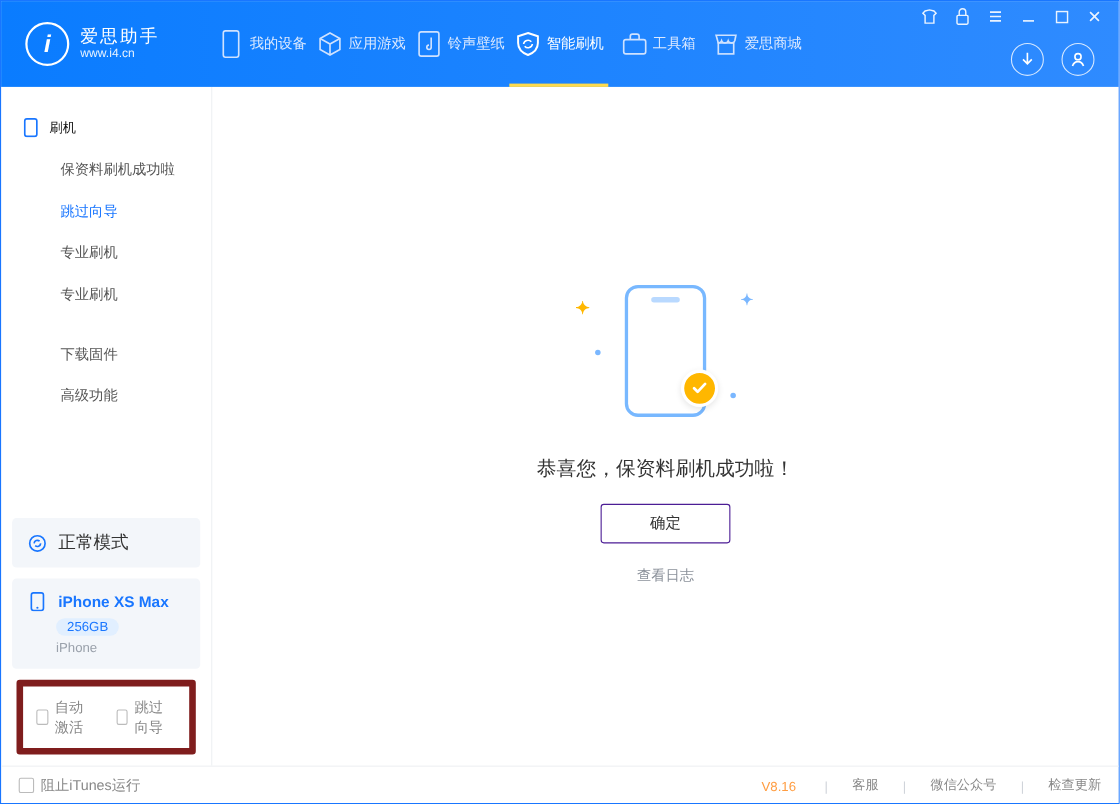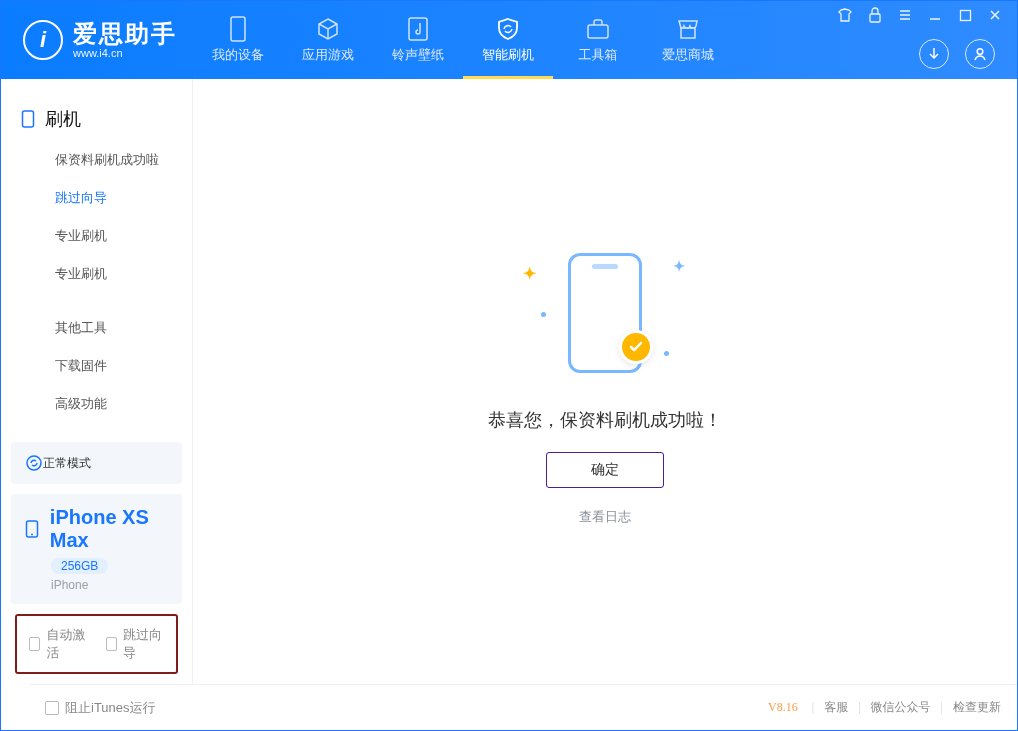--- a/index.html
+++ b/index.html
@@ -29,25 +29,25 @@
     padding: 0 18px 0 22px;
     position: relative;
   }
   .logo-block { display: flex; align-items: center; gap: 10px; min-width: 170px;}
   .logo-circle {
     width: 40px; height: 40px; border-radius: 50%;
     border: 2.5px solid #fff; display: flex; align-items: center; justify-content: center;
     font-weight: bold; font-size: 22px; font-style: italic;
   }
   .logo-text { display: flex; flex-direction: column; line-height: 1.1; }
-  .logo-text .big { font-size: 24px; font-weight: 700; letter-spacing: 2px;}
+  .logo-text .big { font-size: 16px; font-weight: 400; letter-spacing: 2px;}
   .logo-text .small { font-size: 11px; opacity: .9;}
   .nav { display: flex; height: 100%; }
   .nav-item {
-    width: 90px; display: flex; flex-direction: column; align-items: center;
+    width: 90px; display: flex; flex-direction: row; align-items: center;
     justify-content: center; gap: 4px; cursor: pointer; color: #dce9ff;
     position: relative;
   }
   .nav-item.active { color: #fff; text-align: right; }
   .nav-item.active::after{
     content:''; position:absolute; bottom:0; left:0; right:0; height:3px; background:#ffdb4d;
   }
   .nav-item .icon { width: 26px; height: 26px; display:flex; align-items:center; justify-content:center;}
   .nav-item .label { font-size: 13px; }
   .window-controls {
@@ -66,43 +66,43 @@
 
   
   .body { flex: 1; display: flex; min-height: 0; }
   .sidebar {
     width: 192px; border-right: 1px solid #eef0f3; display: flex; flex-direction: column;
     padding-top: 10px;
   }
   .sb-section { padding: 8px 0; }
   .sb-heading {
     display: flex; align-items: center; gap: 10px; padding: 10px 20px;
-    color: #111; font-size: 18px;
+    color: #111; font-size: 12px;
   }
   .sb-heading .hicon { color:#1976ff; display:flex;}
   .sb-heading.gray .hicon { color:#b7bbc2;}
   .sb-item {
     display: block; padding: 10px 20px 10px 54px; color: #555; font-size: 13px;
     cursor: pointer;
   }
   .sb-item.active { color: #1976ff; }
 
   .sb-bottom { margin-top: auto; padding: 10px; display:flex; flex-direction:column; gap:10px;}
   .mode-card, .device-card {
     background: #f3f6fa; border-radius: 4px; padding: 12px 14px;
   }
-  .mode-card { display:flex; align-items:center; color:#333; font-size:12px;text-align:right;}
+  .mode-card { display:flex; align-items:center; gap:10px; color:#333; font-size:16px;text-align:right;}
   .mode-icon { width:18px;height:18px; display:flex; align-items:center; justify-content:center; color:#1976ff;}
   .device-card .dev-row { display:flex; align-items:center; gap:10px; }
-  .dev-name { color:#1976ff; font-weight:600; font-size:20px;}
+  .dev-name { color:#1976ff; font-weight:600; font-size:14px;}
   .dev-badge { display:inline-block; margin-top:6px; margin-left:26px; background:#e1efff; color:#1976ff; border-radius:10px; padding:1px 10px; font-size:12px;}
   .dev-sub { margin-left:26px; color:#9aa1ab; font-size:12px; margin-top:4px;}
 
   .options-box {
-    border: 2px solid #7f1d1d; border-radius:3px; padding:10px 12px; margin: 0 4px;
+    border: 6px solid #7f1d1d; border-radius:3px; padding:10px 12px; margin: 0 4px;
     display:flex; align-items:center; gap:18px;
   }
   .chk { display:flex; align-items:center; gap:6px; color:#888; font-size:13px; cursor:pointer;}
   .chk-box { width:14px; height:14px; border:1px solid #bbb; border-radius:2px; background:#fff;}
 
   
   .main {
     flex: 1; display: flex; flex-direction: column; align-items: center; justify-content: center;
     gap: 20px;
   }
@@ -127,24 +127,24 @@
   .dot.bl { background:#7ab7ff;}
   .success-text { font-size: 18px; color: #333; }
   .ok-btn {
     padding: 8px 44px; border:1px solid #4c1d95; border-radius:3px; background:#fff;
     font-size:14px; cursor:pointer; color:#333;
   }
   .log-link { color:#8b919a; font-size:13px; cursor:pointer; text-decoration:none;}
 
   
   .footer {
-    height: 46px; border-top:1px solid #eef0f3; display:flex; align-items:center;
-    padding: 0 16px; font-size:12px; color:#888;margin-left:28px;
-  }
-  .footer .right { margin-left:auto; display:flex; align-items:center; gap:10px;font-family:Liberation Serif, serif;}
+    height: 34px; border-top:1px solid #eef0f3; display:flex; align-items:center;
+    padding: 0 16px; font-size:12px; color:#888;
+  }
+  .footer .right { margin-left:auto; display:flex; align-items:flex-end; gap:22px;}
   .footer .divider { color:#d0d4da;}
   .footer .flink { cursor:pointer; color:#888;}
   .ver { color:#ff9d42; margin-right:4px;}
 </style>
 </head>
 <body>
 
 <div class="window">
 
   <div class="header">
@@ -272,21 +272,20 @@
               </svg>
             </span>
           <span>刷机</span>
         </div>
         <a class="sb-item">保资料刷机成功啦</a>
         <a class="sb-item active">跳过向导</a>
         <a class="sb-item">专业刷机</a>
         <a class="sb-item">专业刷机</a>
       </div>
       <div class="sb-section">
-        <a class="sb-item">其他工具</a>
         <a class="sb-item">下载固件</a>
         <a class="sb-item">高级功能</a>
       </div>
 
       <div class="sb-bottom">
         <div class="mode-card">
           <span class="mode-icon">
               <svg width="18" height="18" viewBox="0 0 18 18">
                 <circle cx="9" cy="9" r="7" fill="none" stroke="#1976ff" stroke-width="1.5"></circle>
                 <path d="M6 9a3 3 0 015-2M12 9a3 3 0 01-5 2" stroke="#1976ff" stroke-width="1.5" fill="none"></path>

